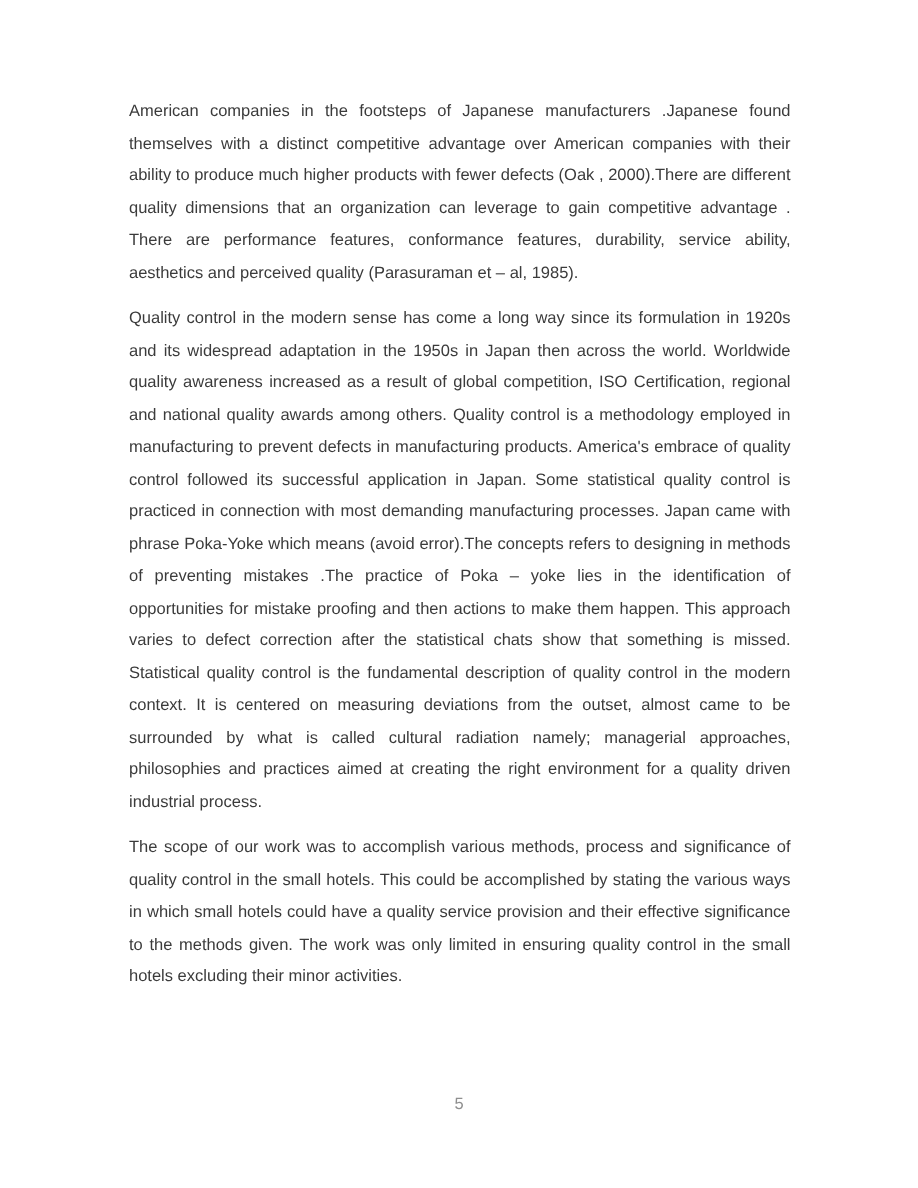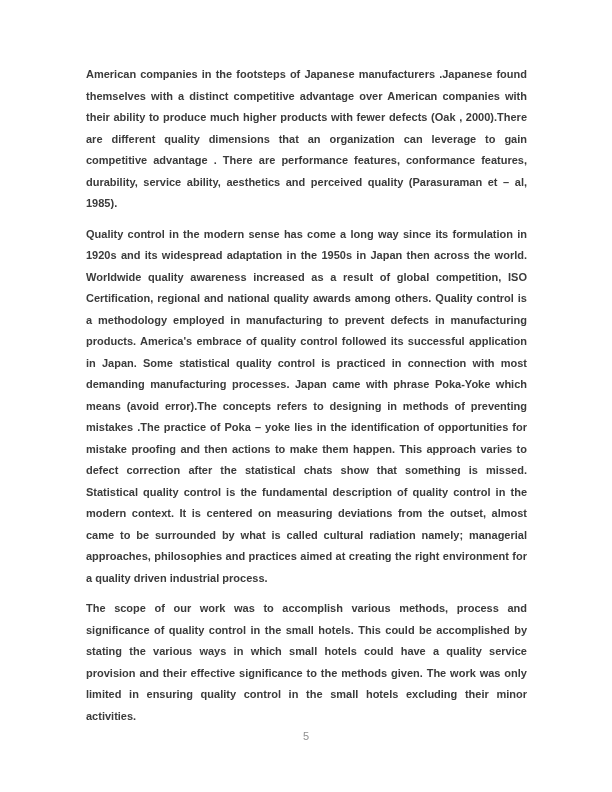--- a/index.html
+++ b/index.html
@@ -22,21 +22,20 @@
     left: 86px;
     width: 441px;
     color: #3b3b3b;
     font-size: 11px;
     line-height: 21.5px;
   }
   .content p {
     margin: 0 0 9px 0;
     text-align: justify;
     text-justify: inter-word;
-    font-weight: bold;
   }
   .page-number {
     position: absolute;
     top: 729px;
     left: 0;
     width: 100%;
     text-align: center;
     color: #8f8f8f;
     font-size: 11px;
     line-height: 14px;

